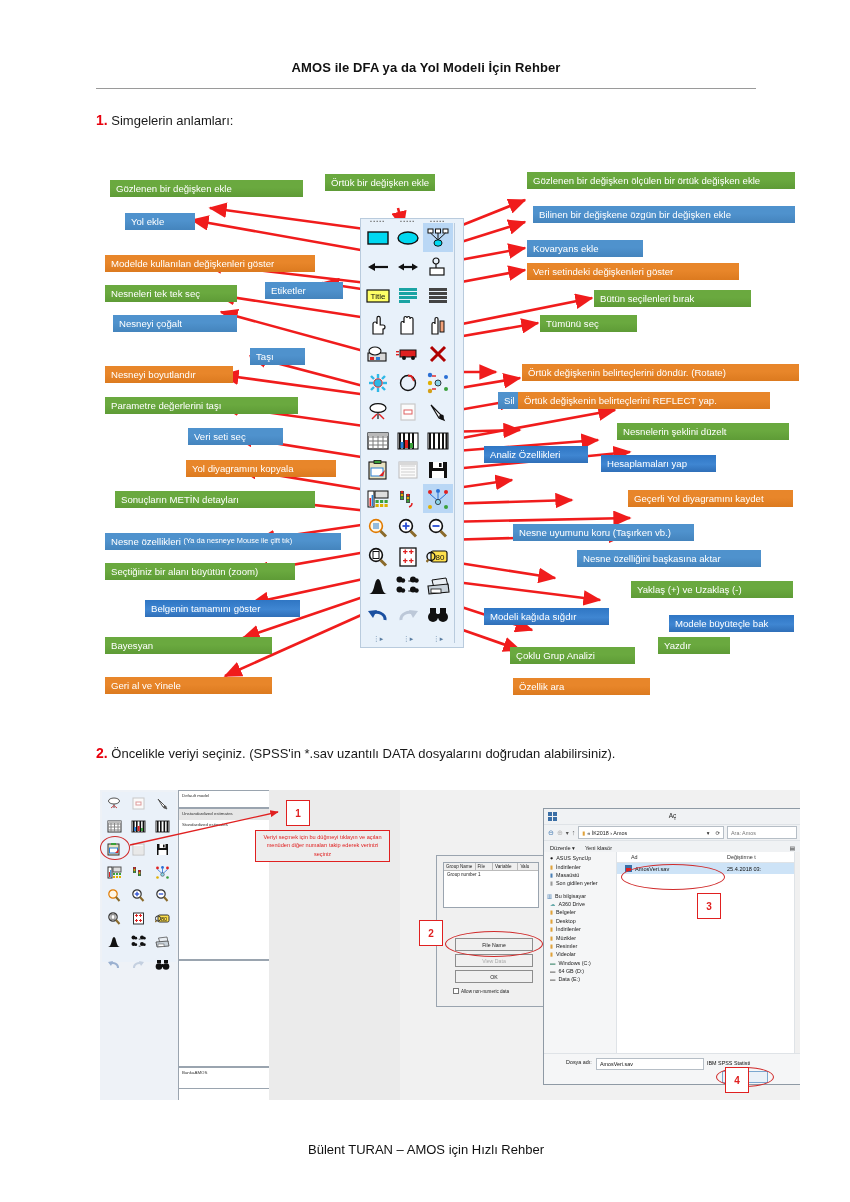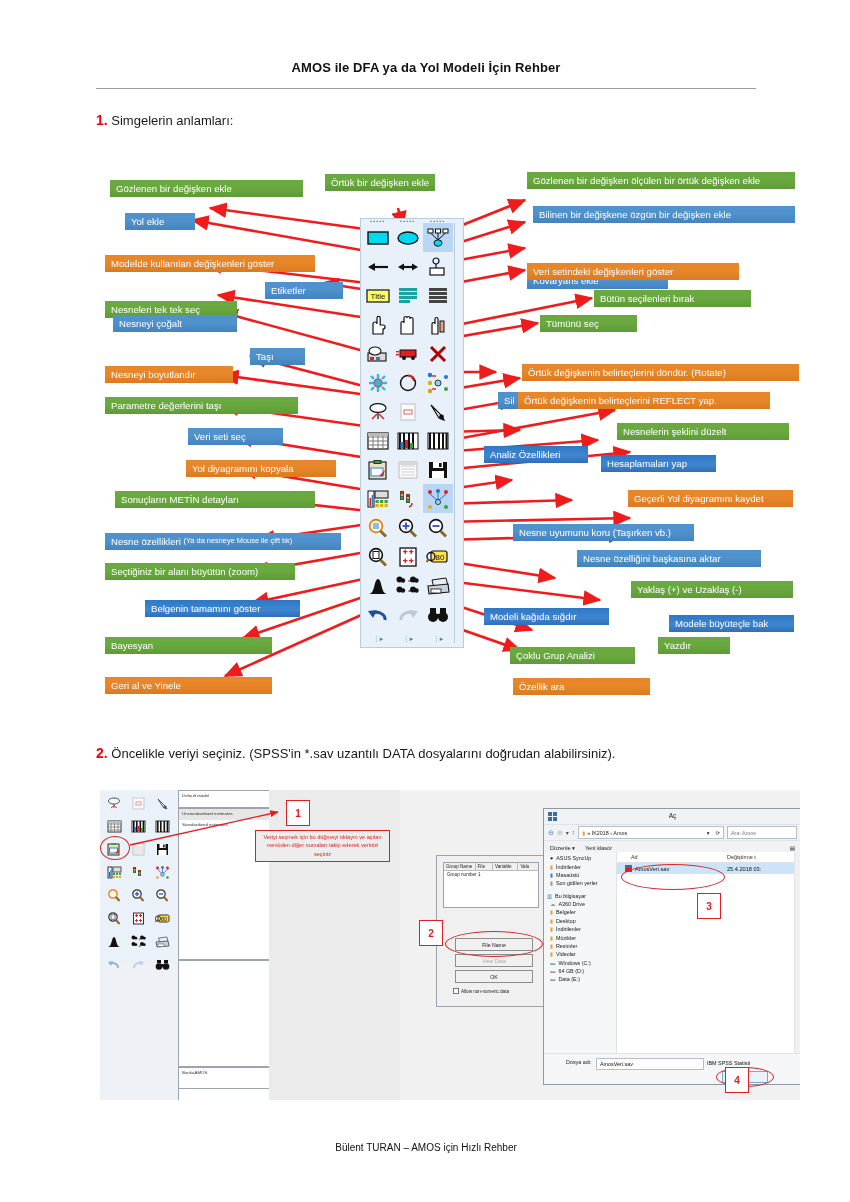--- a/index.html
+++ b/index.html
@@ -185,21 +185,21 @@
   .footrow{position:absolute;left:0;right:0;bottom:0;height:30px;background:#f5f6f7;border-top:1px solid #dfe3e7;}
   .fname{position:absolute;left:52px;top:4px;width:100px;height:10px;background:#fff;border:1px solid #b6bec6;font-size:5.4px;color:#111;display:flex;align-items:center;padding:0 3px;}
   .fnamelbl{position:absolute;left:22px;top:5px;font-size:5.4px;color:#222;}
   .ftype{position:absolute;left:160px;top:4px;width:90px;height:10px;font-size:5.4px;color:#111;display:flex;align-items:center;padding:0 3px;}
   .openbtn{position:absolute;left:178px;top:17px;width:44px;height:10px;background:#eaf1f8;border:1px solid #7ba7cf;font-size:5.6px;color:#111;display:flex;align-items:center;justify-content:center;}
   .scrollv{position:absolute;right:0;top:0;width:6px;bottom:0;background:#f0f0f0;border-left:1px solid #dfe3e7;}
 
   
   .doc-footer{
     position:absolute;left:96px;top:1142px;width:660px;text-align:center;
-    font-size:10px;color:#111;
+    font-size:13px;color:#111;
   }
 </style>
 </head>
 <body>
 
 <div class="page">
 
   <div class="doc-header">
     <div class="title">AMOS ile DFA ya da Yol Modeli İçin Rehber</div>
   </div>
@@ -681,21 +681,21 @@
 
     <div class="lbl green" style="left:110px;top:20px;width:193px;">
         <span>Gözlenen bir değişken ekle</span>
       </div>
     <div class="lbl blue" style="left:125px;top:53px;width:70px;">
         <span>Yol ekle</span>
       </div>
     <div class="lbl orange" style="left:105px;top:95px;width:210px;">
         <span>Modelde kullanılan değişkenleri göster</span>
       </div>
-    <div class="lbl green" style="left:105px;top:125px;width:132px;margin-top:16px;">
+    <div class="lbl green" style="left:105px;top:125px;width:132px;">
         <span>Nesneleri tek tek seç</span>
       </div>
     <div class="lbl blue" style="left:265px;top:122px;width:78px;">
         <span>Etiketler</span>
       </div>
     <div class="lbl blue" style="left:113px;top:155px;width:124px;">
         <span>Nesneyi çoğalt</span>
       </div>
     <div class="lbl blue" style="left:250px;top:188px;width:55px;">
         <span>Taşı</span>
@@ -730,21 +730,21 @@
     <div class="lbl orange" style="left:105px;top:517px;width:167px;">
         <span>Geri al ve Yinele</span>
       </div>
 
     <div class="lbl blue" style="left:533px;top:46px;width:262px;">
         <span>Bilinen bir değişkene özgün bir değişken ekle</span>
       </div>
     <div class="lbl green" style="left:527px;top:12px;width:268px;">
         <span>Gözlenen bir değişken ölçülen bir örtük değişken ekle</span>
       </div>
-    <div class="lbl blue" style="left:527px;top:80px;width:141px;margin-top:32px;">
+    <div class="lbl blue" style="left:527px;top:80px;width:116px;">
         <span>Kovaryans ekle</span>
       </div>
     <div class="lbl orange" style="left:527px;top:103px;width:212px;">
         <span>Veri setindeki değişkenleri göster</span>
       </div>
     <div class="lbl green" style="left:594px;top:130px;width:157px;">
         <span>Bütün seçilenleri bırak</span>
       </div>
     <div class="lbl green" style="left:540px;top:155px;width:97px;">
         <span>Tümünü seç</span>

